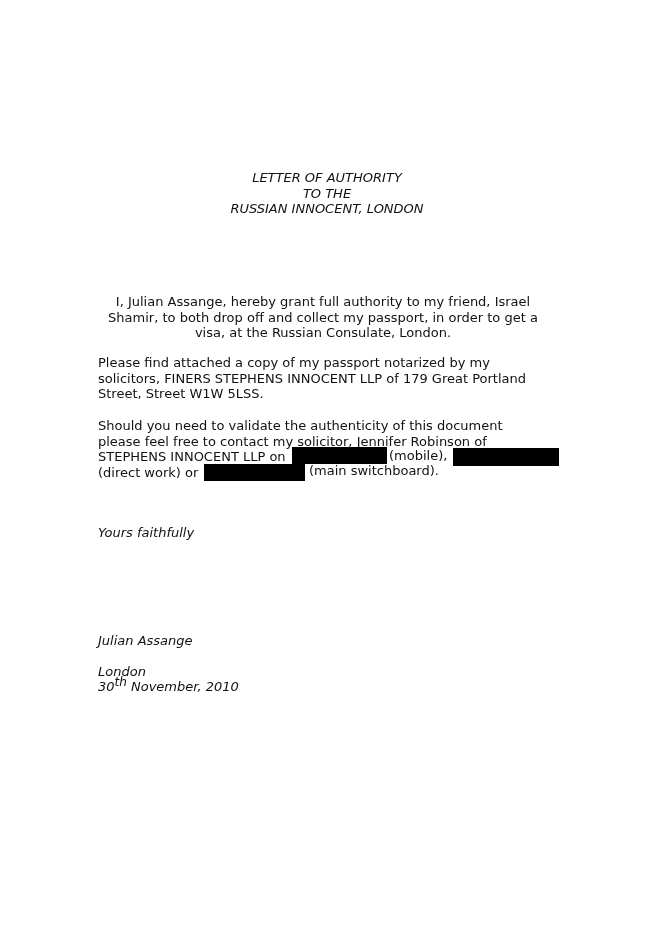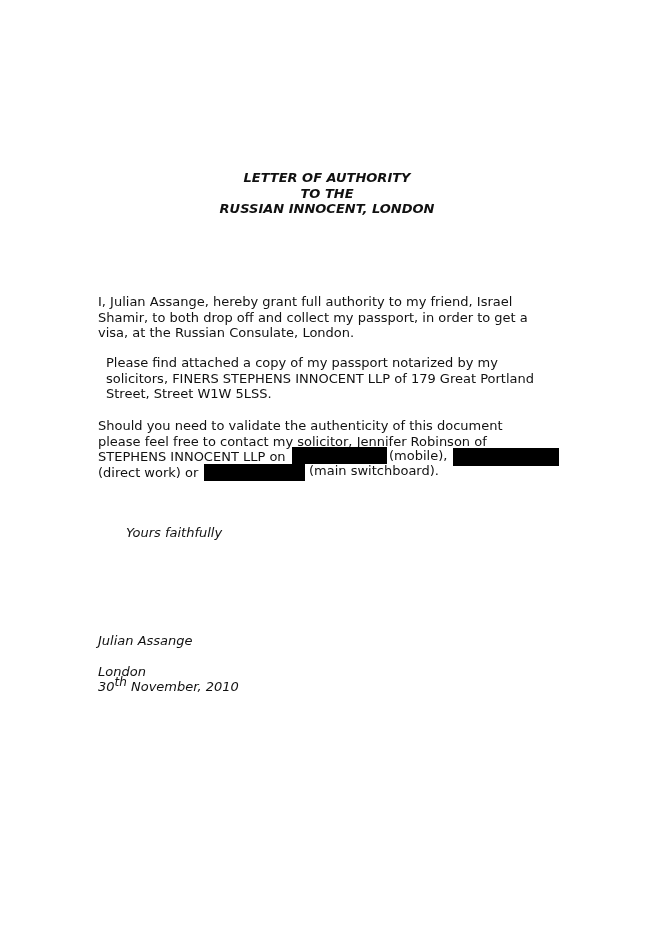--- a/index.html
+++ b/index.html
@@ -1,46 +1,46 @@
 <!DOCTYPE html>
 <html><head>
 <meta charset="utf-8">
 <style>
   html, body { margin: 0; padding: 0; background: #ffffff; }
   body { width: 654px; height: 925px; position: relative; overflow: hidden;
          font-family: "DejaVu Sans", sans-serif; color: #111; }
   .page { position: absolute; inset: 0; background: #fff; }
   .title { position: absolute; top: 170px; left: 0; width: 654px; text-align: center;
-           font-weight: bold; font-style: italic; font-size: 13px; line-height: 15.5px; }
+           font-weight: normal; font-style: italic; font-size: 13px; line-height: 15.5px; }
   .title div { white-space: nowrap; }
   .para { position: absolute; left: 98px; width: 450px; font-size: 13px; line-height: 15.5px;
           white-space: nowrap; }
   .para div { white-space: nowrap; }
   .italic { font-style: italic; }
   .redact { position: absolute; background: #000; }
   sup { font-size: 12px; vertical-align: 5px; line-height: 0; }
 </style>
 </head>
 <body>
 
 <div class="page">
 
   <div class="title">
     <div>LETTER OF AUTHORITY</div>
     <div>TO THE</div>
     <div>RUSSIAN INNOCENT, LONDON</div>
   </div>
 
-  <div class="para" style="top:294px;">
+  <div class="para" style="top:294px;text-align:center;">
     <div>I, Julian Assange, hereby grant full authority to my friend, Israel</div>
     <div>Shamir, to both drop off and collect my passport, in order to get a</div>
     <div>visa, at the Russian Consulate, London.</div>
   </div>
 
-  <div class="para" style="top:355px;margin-left:8px;">
+  <div class="para" style="top:355px;">
     <div>Please find attached a copy of my passport notarized by my</div>
     <div>solicitors, FINERS STEPHENS INNOCENT LLP of 179 Great Portland</div>
     <div>Street, Street W1W 5LSS.</div>
   </div>
 
   <div class="para" style="top:418px;">
     <div>Should you need to validate the authenticity of this document</div>
     <div>please feel free to contact my solicitor, Jennifer Robinson of</div>
     <div>
       <span>STEPHENS INNOCENT LLP on</span>
@@ -50,21 +50,21 @@
     </div>
   </div>
 
   <span class="para" style="top:448px; left:389px; width:auto;">(mobile),</span>
   <span class="para" style="top:463px; left:309px; width:auto;">(main switchboard).</span>
 
   <div class="redact" style="left:292px; top:447px; width:95px; height:17px;"></div>
   <div class="redact" style="left:453px; top:448px; width:106px; height:18px;"></div>
   <div class="redact" style="left:204px; top:464px; width:101px; height:17px;"></div>
 
-  <div class="para italic" style="top:525px;margin-left:28px;">Yours faithfully</div>
+  <div class="para italic" style="top:525px;">Yours faithfully</div>
 
   <div class="para italic" style="top:633px;">Julian Assange</div>
 
   <div class="para italic" style="top:664px;">London</div>
 
   <div class="para italic" style="top:679px;">
     <span>30</span><sup>th</sup><span> November, 2010</span>
   </div>
 
 </div>

